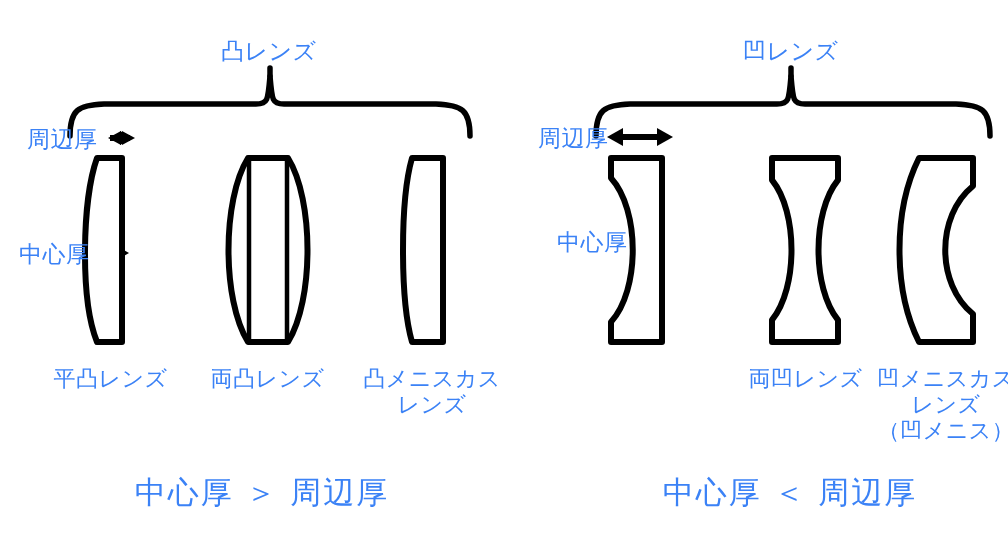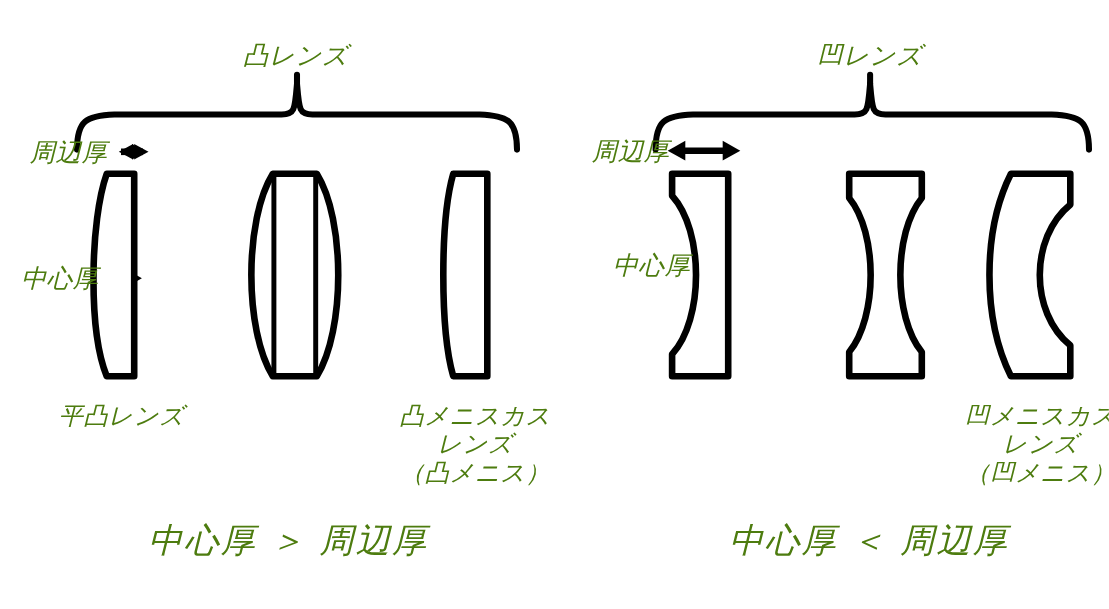--- a/index.html
+++ b/index.html
@@ -18,23 +18,22 @@
   #stage {
     position: absolute;
     inset: 0;
     width: 1008px;
     height: 554px;
   }
   .lbl {
     position: absolute;
     white-space: nowrap;
     line-height: 1.18;
-    color: #4d7c0f;
+    color: #3b82f6;
     font-family: "DejaVu Sans", "Liberation Sans", sans-serif;
-    font-style: italic;
   }
   .group-title {
     font-size: 23px;
     letter-spacing: 0.5px;
   }
   .dim-label {
     font-size: 23px;
     letter-spacing: 0.5px;
     margin-left: 11px;
   }
@@ -215,28 +214,33 @@
   <div class="lbl dim-label" style="left:527px; top:125px;">周辺厚</div>
 
   <div class="lbl dim-label" style="left:8px; top:241px;">中心厚</div>
 
   <div class="lbl dim-label" style="left:546px; top:229px;">中心厚</div>
 
   <div class="lbl lens-caption" style="left:43px; top:366px; width:135px;">
     <div>平凸レンズ</div>
   </div>
 
+  <div class="lbl lens-caption" style="left:200px; top:366px; width:135px;">
+    <div>両凸レンズ</div>
+  </div>
 
   <div class="lbl lens-caption" style="left:352px; top:366px; width:160px;">
     <div>凸メニスカス</div>
     <div>レンズ</div>
-    <div>（凸メニス）</div>
-  </div>
-
-
+  </div>
+
+
+  <div class="lbl lens-caption" style="left:738px; top:366px; width:135px;">
+    <div>両凹レンズ</div>
+  </div>
 
   <div class="lbl lens-caption" style="left:866px; top:366px; width:160px;">
     <div>凹メニスカス</div>
     <div>レンズ</div>
     <div>（凹メニス）</div>
   </div>
 
   <div class="lbl summary" style="left:132px; top:474px; width:260px;">中心厚 ＞ 周辺厚</div>
 
   <div class="lbl summary" style="left:660px; top:474px; width:260px;">中心厚 ＜ 周辺厚</div>

